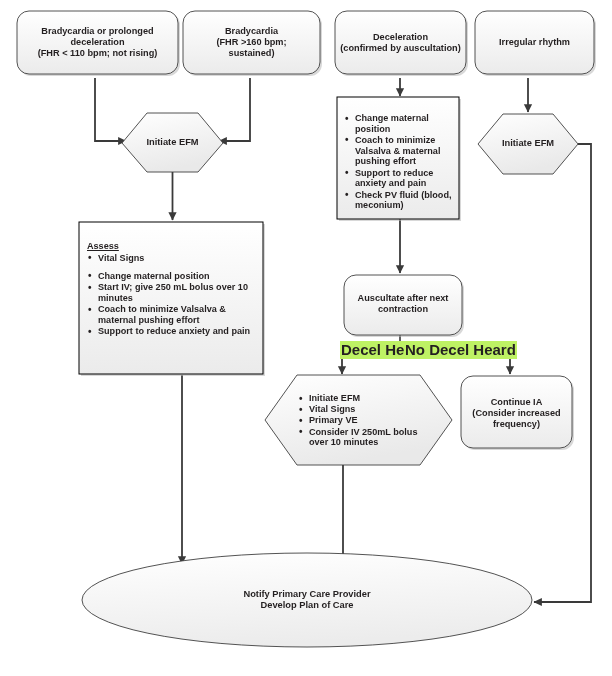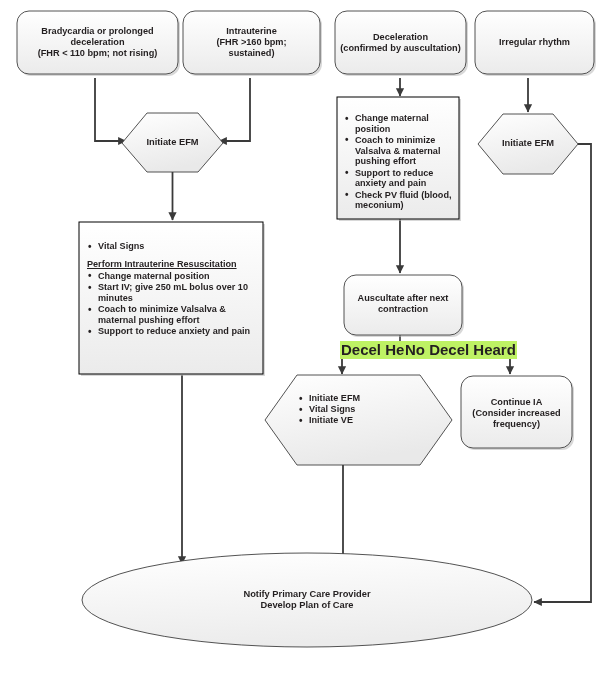--- a/index.html
+++ b/index.html
@@ -231,44 +231,44 @@
     </g>
   </svg>
 
   <div class="txt ctr t-node" style="left:19px; top:26px; width:157px;">
     <div>Bradycardia or prolonged</div>
     <div>deceleration</div>
     <div>(FHR &lt; 110 bpm; not rising)</div>
   </div>
 
   <div class="txt ctr t-node" style="left:185px; top:26px; width:133px;">
-    <div>Intrauterine</div>
+    <div>Bradycardia</div>
     <div>(FHR &gt;160 bpm;</div>
     <div>sustained)</div>
   </div>
 
   <div class="txt ctr t-node" style="left:336px; top:32px; width:129px;">
     <div>Deceleration</div>
     <div>(confirmed by auscultation)</div>
   </div>
 
   <div class="txt ctr t-node" style="left:476px; top:37px; width:117px;">
     <div>Irregular rhythm</div>
   </div>
 
   <div class="txt ctr t-hex" style="left:125px; top:137px; width:95px;">Initiate EFM</div>
 
   <div class="txt ctr t-hex" style="left:481px; top:138px; width:94px;">Initiate EFM</div>
 
   <div class="txt t-body" style="left:87px; top:233px; width:172px;">
+    <span class="hdg">Assess</span>
     <ul class="blist">
       <li>Vital Signs</li>
     </ul>
     <div class="gap"></div>
-    <span class="hdg">Perform Intrauterine Resuscitation</span>
     <ul class="blist">
       <li>Change maternal position</li>
       <li>Start IV; give 250 mL bolus over 10 minutes</li>
       <li>Coach to minimize Valsalva &amp; maternal pushing effort</li>
       <li>Support to reduce anxiety and pain</li>
     </ul>
   </div>
 
   <div class="txt t-body" style="left:344px; top:105px; width:112px;">
     <ul class="blist tight">
@@ -284,21 +284,22 @@
     <div>contraction</div>
   </div>
 
   <div class="txt t-label" style="left:340px; top:341px;">Decel Heard</div>
   <div class="txt t-label" style="left:404px; top:341px;">No Decel Heard</div>
 
   <div class="txt t-body" style="left:298px; top:385px; width:140px;">
     <ul class="blist tight">
       <li>Initiate EFM</li>
       <li>Vital Signs</li>
-      <li>Initiate VE</li>
+      <li>Primary VE</li>
+      <li>Consider IV 250mL bolus over 10 minutes</li>
     </ul>
   </div>
 
   <div class="txt ctr t-node" style="left:462px; top:397px; width:109px;">
     <div>Continue IA</div>
     <div>(Consider increased</div>
     <div>frequency)</div>
   </div>
 
   <div class="txt ctr t-oval" style="left:157px; top:589px; width:300px;">

